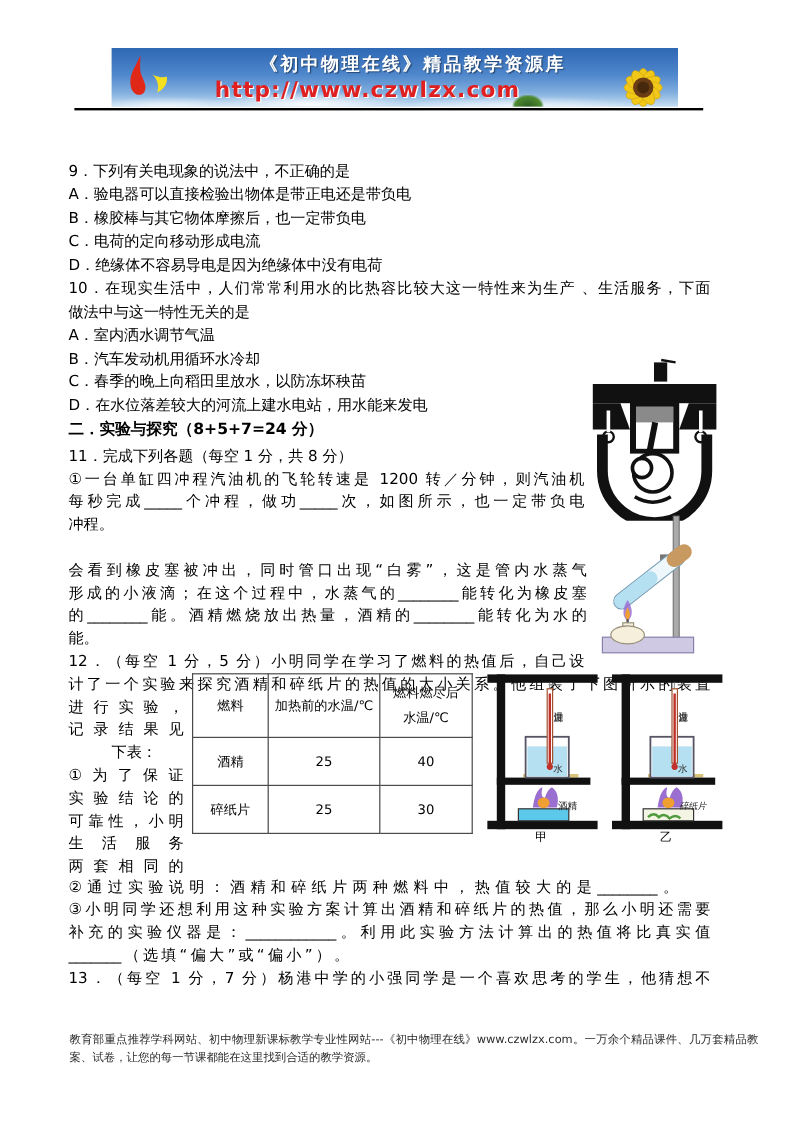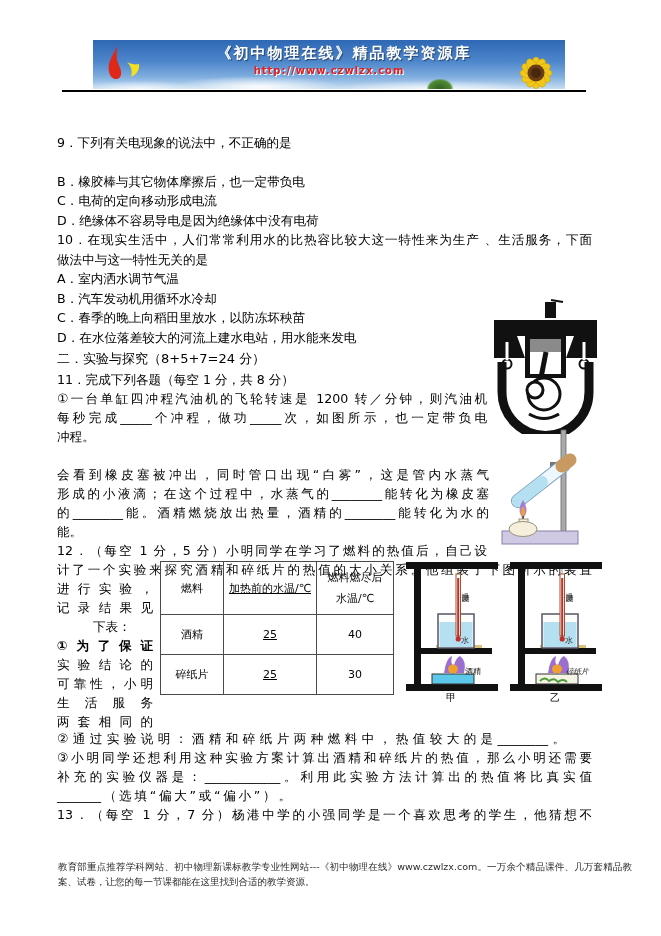--- a/index.html
+++ b/index.html
@@ -9,37 +9,37 @@
   .banner{position:absolute;left:93px;top:40px;width:472px;height:49px;overflow:hidden;
           background:linear-gradient(180deg,#2e68b4 0%,#4f87cc 45%,#7fadde 75%,#c8dff2 100%);}
   .clouds{position:absolute;left:0;top:0;width:100%;height:100%;
           background:
             radial-gradient(ellipse 120px 16px at 35% 96%,rgba(255,255,255,.95),rgba(255,255,255,0) 70%),
             radial-gradient(ellipse 150px 14px at 72% 102%,rgba(255,255,255,.85),rgba(255,255,255,0) 70%),
             radial-gradient(ellipse 90px 12px at 10% 100%,rgba(255,255,255,.8),rgba(255,255,255,0) 70%);}
   .banner-title{position:absolute;left:86px;top:4px;width:330px;text-align:center;
           font-size:15px;font-weight:bold;color:#ffffff;letter-spacing:2px;
           text-shadow:1px 1px 1px #23446e;white-space:nowrap;}
-  .banner-url{position:absolute;left:86px;top:25px;width:300px;text-align:center;
-          font-size:10px;font-weight:bold;color:#e02020;letter-spacing:1px;
+  .banner-url{position:absolute;left:86px;top:25px;width:300px;
+          font-size:18px;font-weight:bold;color:#e02020;letter-spacing:1px;
           text-shadow:1px 1px 0 #ffffff;white-space:nowrap;}
   .banner-logo{position:absolute;left:10px;top:4px;}
   .banner-flower{position:absolute;right:0px;bottom:-6px;}
   .banner-plant{position:absolute;right:112px;bottom:0px;width:26px;height:10px;
           background:radial-gradient(ellipse at 50% 100%,#2e5e20 0%,#4e8a32 60%,rgba(0,0,0,0) 75%);}
   .rule{position:absolute;left:62px;top:90px;width:524px;height:2px;background:#000;}
   
   .ln{position:absolute;left:57px;font-size:12.6px;line-height:19px;white-space:pre;}
   .j{white-space:normal;text-align:justify;text-align-last:justify;}
-  .b{font-weight:normal;font-size:13px;}
+  .b{font-weight:bold;font-size:13px;}
   
   .qtable{position:absolute;left:160px;top:561px;border-collapse:collapse;}
   .qtable td{border:1px solid #4a4a4a;text-align:center;vertical-align:middle;
              font-size:11px;padding:0;}
-  .qtable .c1{width:62px;} .qtable .c2{width:92px;text-decoration:underline;} .qtable .c3{width:76px;}
+  .qtable .c1{width:62px;} .qtable .c2{width:92px;} .qtable .c3{width:76px;}
   .qtable .hrow td{height:52px;} .qtable .drow td{height:39px;}
   
   .fig{position:absolute;}
   .footer{position:absolute;left:58px;top:860px;width:574px;font-size:9.5px;
           line-height:14.5px;color:#2b2b2b;text-align:justify;}
 </style>
 </head>
 <body>
 
 <div class="page">
@@ -64,20 +64,21 @@
             <ellipse rx="6" ry="16" transform="rotate(150)"></ellipse>
         </g>
         <circle r="8.5" fill="#6b3d14"></circle>
           <circle r="5" fill="#46280c"></circle>
       </g>
     </svg>
   </div>
   <div class="rule"></div>
 
   <div class="ln" style="top:133px;">9．下列有关电现象的说法中，不正确的是</div>
+  <div class="ln" style="top:152px;">A．验电器可以直接检验出物体是带正电还是带负电</div>
   <div class="ln" style="top:191px;">C．电荷的定向移动形成电流</div>
   <div class="ln" style="top:172px;">B．橡胶棒与其它物体摩擦后，也一定带负电</div>
   <div class="ln" style="top:211px;">D．绝缘体不容易导电是因为绝缘体中没有电荷</div>
 
   <div class="ln j" style="top:230px;width:535px;">10．在现实生活中，人们常常利用水的比热容比较大这一特性来为生产 、生活服务，下面</div>
   <div class="ln" style="top:250px;">做法中与这一特性无关的是</div>
   <div class="ln" style="top:269px;">A．室内洒水调节气温</div>
   <div class="ln" style="top:289px;">B．汽车发动机用循环水冷却</div>
   <div class="ln" style="top:308px;">C．春季的晚上向稻田里放水，以防冻坏秧苗</div>
   <div class="ln" style="top:328px;">D．在水位落差较大的河流上建水电站，用水能来发电</div>
@@ -90,21 +91,21 @@
   <div class="ln j" style="top:465px;width:432px;">会看到橡皮塞被冲出，同时管口出现“白雾”，这是管内水蒸气</div>
   <div class="ln j" style="top:484px;width:432px;">形成的小液滴；在这个过程中，水蒸气的________能转化为橡皮塞</div>
   <div class="ln j" style="top:503px;width:432px;">的________能。酒精燃烧放出热量，酒精的________能转化为水的</div>
   <div class="ln" style="top:522px;">能。</div>
 
   <div class="ln j" style="top:541px;width:430px;">12．（每空 1 分，5 分）小明同学在学习了燃料的热值后，自己设</div>
   <div class="ln j" style="top:560px;width:535px;">计了一个实验来探究酒精和碎纸片的热值的大小关系。他组装了下图所示的装置</div>
   <div class="ln j" style="top:579px;width:96px;">进行实验，</div>
   <div class="ln j" style="top:598px;width:96px;">记录结果见</div>
   <div class="ln" style="top:617px;margin-left:36px;">下表：</div>
-  <div class="ln j" style="top:636px;width:96px;font-weight:bold;">①为了保证</div>
+  <div class="ln j" style="top:636px;width:96px;">①为了保证</div>
   <div class="ln j" style="top:655px;width:96px;">实验结论的</div>
   <div class="ln j" style="top:674px;width:96px;">可靠性，小明</div>
   <div class="ln j" style="top:693px;width:96px;">生活服务</div>
   <div class="ln j" style="top:712px;width:96px;">两套相同的</div>
   <div class="ln j" style="top:729px;width:508px;">②通过实验说明：酒精和碎纸片两种燃料中，热值较大的是________。</div>
   <div class="ln j" style="top:748px;width:535px;">③小明同学还想利用这种实验方案计算出酒精和碎纸片的热值，那么小明还需要</div>
   <div class="ln j" style="top:767px;width:535px;">补充的实验仪器是：____________。利用此实验方法计算出的热值将比真实值</div>
   <div class="ln j" style="top:786px;width:234px;">_______（选填“偏大”或“偏小”）。</div>
 
   <div class="ln j" style="top:805px;width:535px;">13．（每空 1 分，7 分）杨港中学的小强同学是一个喜欢思考的学生，他猜想不</div>

